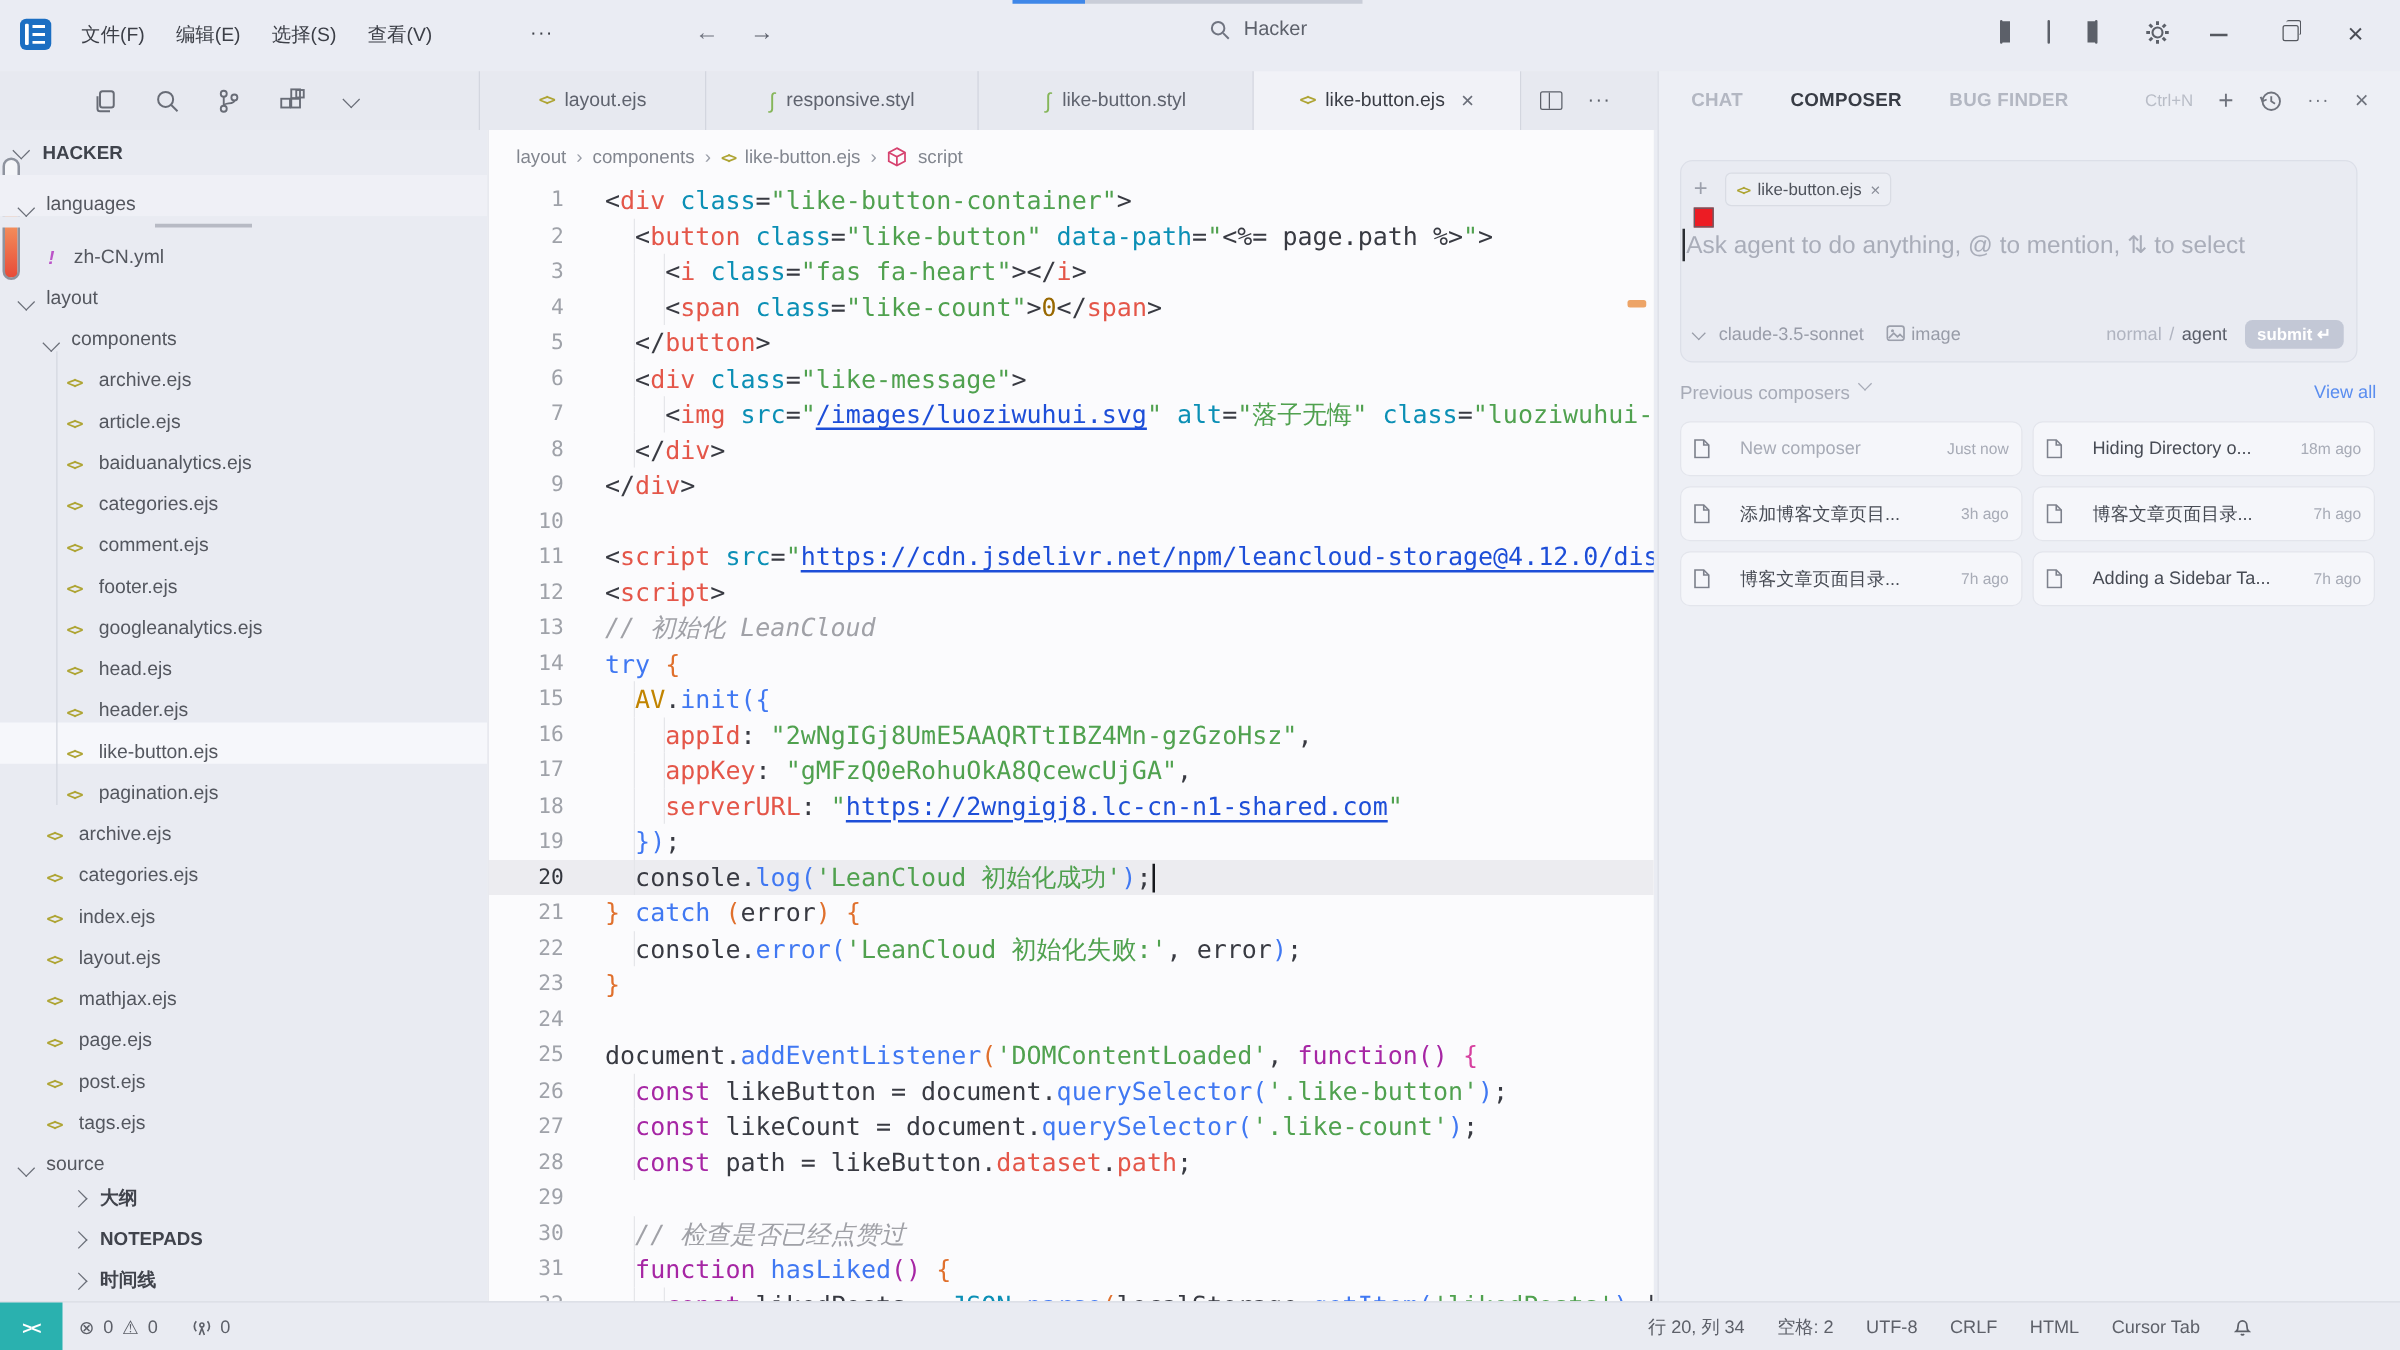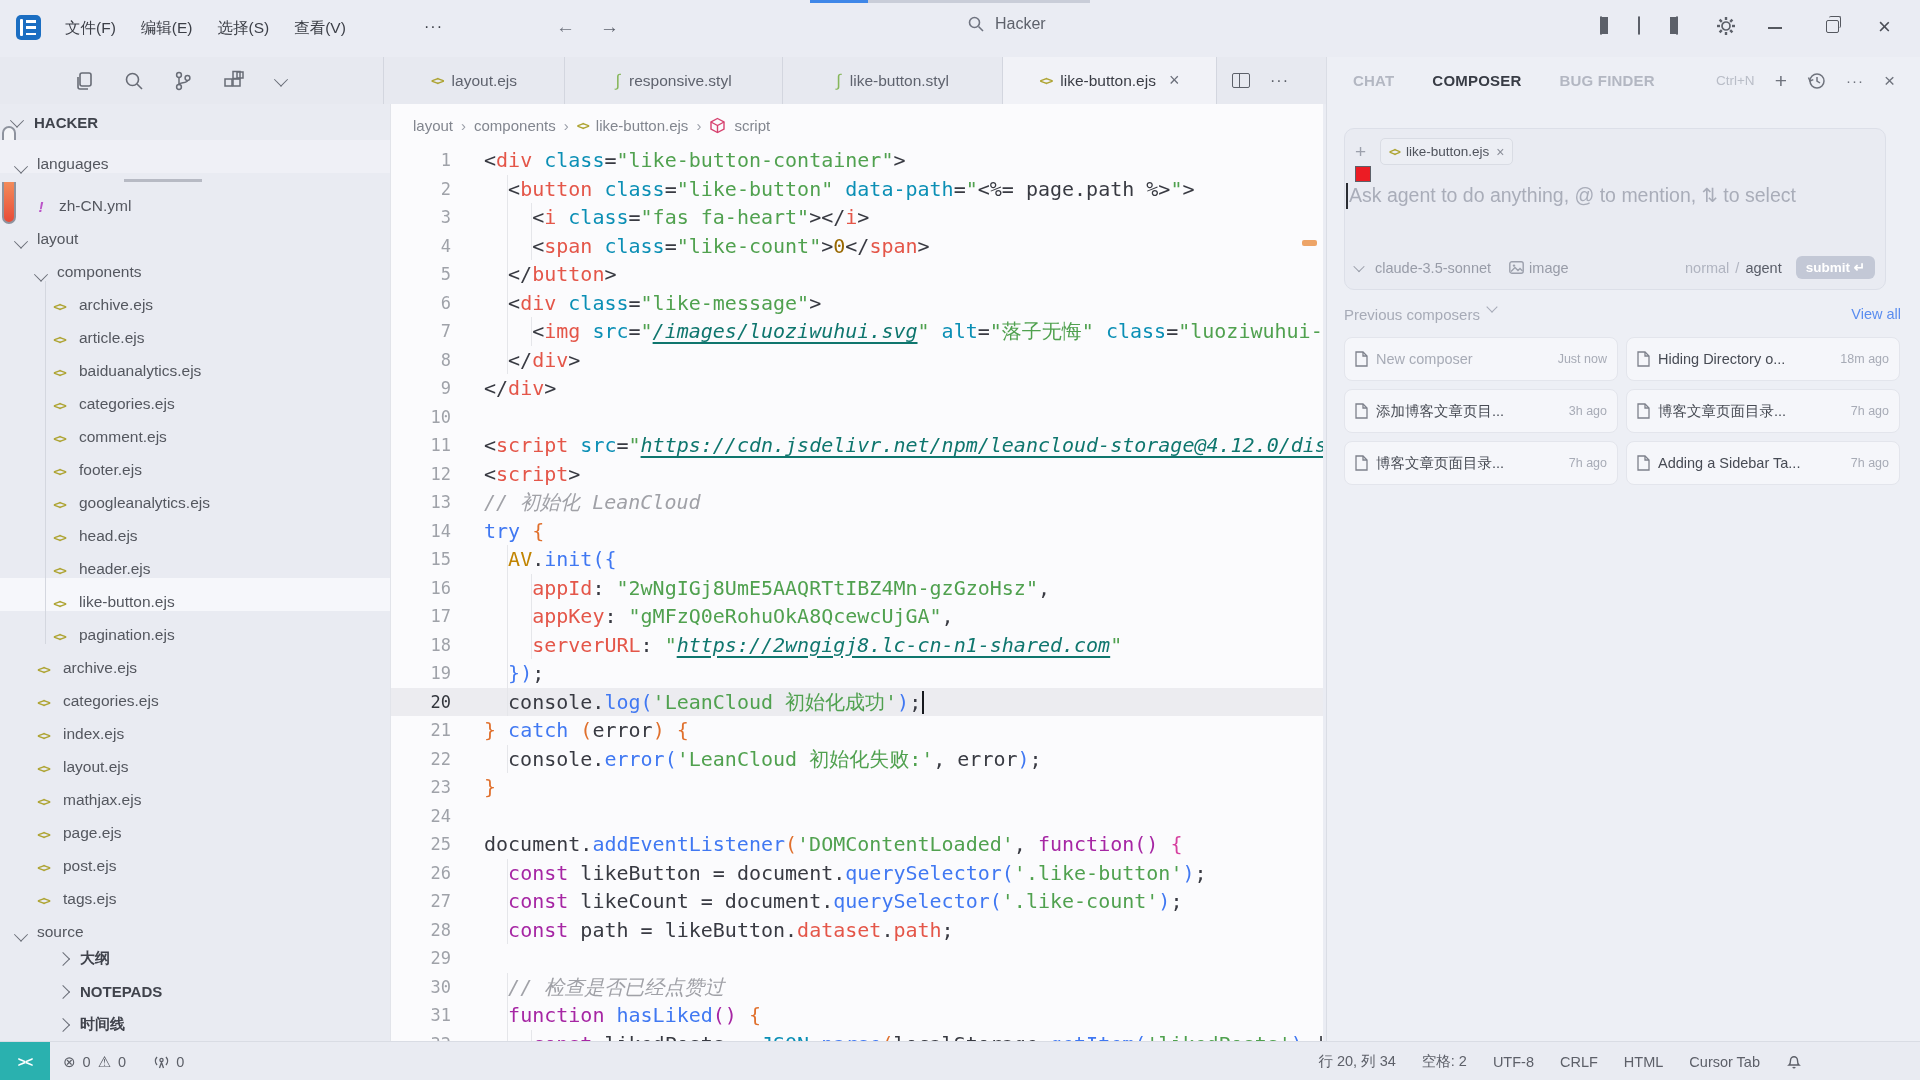--- a/index.html
+++ b/index.html
@@ -88,21 +88,21 @@
   #code{position:absolute;left:0;top:42px;right:0;bottom:0;font-family:"DejaVu Sans Mono",monospace;
         font-size:20px;line-height:28.5px;white-space:pre;}
   .cl{position:relative;height:28.5px;display:flex;}
   .cl.cur{background:#ececf0;}
   .ln{flex:none;width:60px;text-align:right;color:#9fa2a9;font-size:17px;}
   .cl.cur .ln{color:#33363d;}
   .lt{flex:1;position:relative;margin-left:33px;}
   .ig{position:absolute;top:0;bottom:0;width:1px;background:#e5e6ea;pointer-events:none;}
   .caret{display:inline-block;width:2px;height:23px;background:#16181d;vertical-align:-5px;margin-left:1px;}
   .tk-p{color:#383a42}.tk-tag{color:#e45649}.tk-attr{color:#0b8fb5}.tk-str{color:#50a14f}
-  .tk-lnk{color:#0f766e;text-decoration:underline;text-underline-offset:4px;font-style:italic;}
+  .tk-lnk{color:#1d4ed8;text-decoration:underline;text-underline-offset:4px;}
   .tk-kw{color:#4078f2}.tk-kwp{color:#a626a4}.tk-fn{color:#4078f2}.tk-prop{color:#e45649}
   .tk-cls{color:#c18401}.tk-cls2{color:#0b8fb5}.tk-cmt{color:#a0a1a7;font-style:italic}
   .tk-num{color:#986801}.tk-b1{color:#e0702d}.tk-b2{color:#4078f2}.tk-b3{color:#a626a4}.tk-b4{color:#d6409f}
   #ruler-marker{position:absolute;right:6px;top:136px;width:15px;height:6px;background:#eda467;border-radius:2px;}
   
   #panel{position:absolute;left:1326px;top:57px;width:594px;height:984px;background:#edeff5;border-left:1px solid #dadde5;}
   #panel-header{position:absolute;left:0;top:0;right:0;height:47px;display:flex;align-items:center;}
   .ptab{font-size:15px;font-weight:bold;color:#b3b7c2;letter-spacing:.2px;}
   .ptab.active{color:#383c45;}
   #ptabs{display:flex;gap:38px;margin-left:26px;}
@@ -120,33 +120,33 @@
   #chip-ejs{font-family:"DejaVu Sans Mono",monospace;font-size:11.5px;font-weight:bold;color:#aea433;letter-spacing:-2px;}
   #chip-close{color:#8a8e99;font-size:14px;}
   #attachment{position:absolute;left:10px;top:37px;width:14px;height:14px;background:#ec1c24;border:1.5px solid #5d6069;}
   #composer-caret{position:absolute;left:1px;top:54px;width:1.5px;height:26px;background:#2a2d33;}
   #composer-placeholder{position:absolute;left:4px;top:55px;font-size:19.5px;color:#a9adb9;white-space:nowrap;}
   #composer-bottom{position:absolute;left:10px;right:10px;bottom:10px;display:flex;align-items:center;gap:8px;
      font-size:14.5px;color:#989ca8;}
   #model-chev{width:7px;height:7px;border-right:1.6px solid #989ca8;border-bottom:1.6px solid #989ca8;
      transform:rotate(45deg) translate(-1px,-1px);}
   #model-name{margin-left:4px;}
-  #image-btn{display:flex;align-items:center;gap:5px;margin-left:10px;}
+  #image-btn{display:flex;align-items:flex-start;gap:5px;margin-left:10px;}
   #mode-group{margin-left:auto;display:flex;align-items:center;gap:6px;}
   #mode-normal{color:#b0b4c0;}#mode-sep{color:#b0b4c0;}#mode-agent{color:#595d68;}
   #submit-btn{margin-left:6px;background:#c3c8d6;color:#ffffff;border-radius:6px;padding:3px 10px 4px;
      font-size:13.5px;font-weight:bold;}
   #prev-row{position:absolute;left:17px;right:20px;top:249px;display:flex;}
   #prev-label{font-size:15px;color:#a7abb7;}
   #prev-chev{width:7px;height:7px;border-right:1.6px solid #a7abb7;border-bottom:1.6px solid #a7abb7;
      transform:rotate(45deg);margin-left:8px;margin-top:-3px;}
   #view-all{margin-left:auto;font-size:14.5px;color:#5a8def;}
   #cards{position:absolute;left:17px;top:280px;width:557px;display:flex;flex-wrap:wrap;gap:8px;}
   .card{width:274px;height:44px;background:#f5f6fa;border:1px solid #e3e5ec;border-radius:8px;
-     display:flex;align-items:center;box-sizing:border-box;padding:0 10px;gap:8px;}
+     display:flex;align-items:center;box-sizing:border-box;padding:0 10px;gap:24px;}
   .ctitle{font-size:14.5px;color:#474b54;white-space:nowrap;overflow:hidden;max-width:165px;}
   .card.muted .ctitle{color:#a7abb6;}
   .ctime{margin-left:auto;font-size:12.5px;color:#a7abb6;white-space:nowrap;}
   .cardico{flex:none;display:flex;}
   
   #statusbar{position:absolute;left:0;top:1041px;width:1920px;height:39px;background:#e9ebf2;
      border-top:1px solid #d9dce4;font-size:14.5px;color:#5d6069;}
   #remote-indicator{position:absolute;left:0;top:0;width:50px;height:39px;background:#2ab1af;color:#fff;
      display:flex;align-items:center;justify-content:center;font-size:14px;font-weight:bold;letter-spacing:-1px;}
   #sb-left{position:absolute;left:63px;top:0;height:39px;display:flex;align-items:center;gap:9px;}

